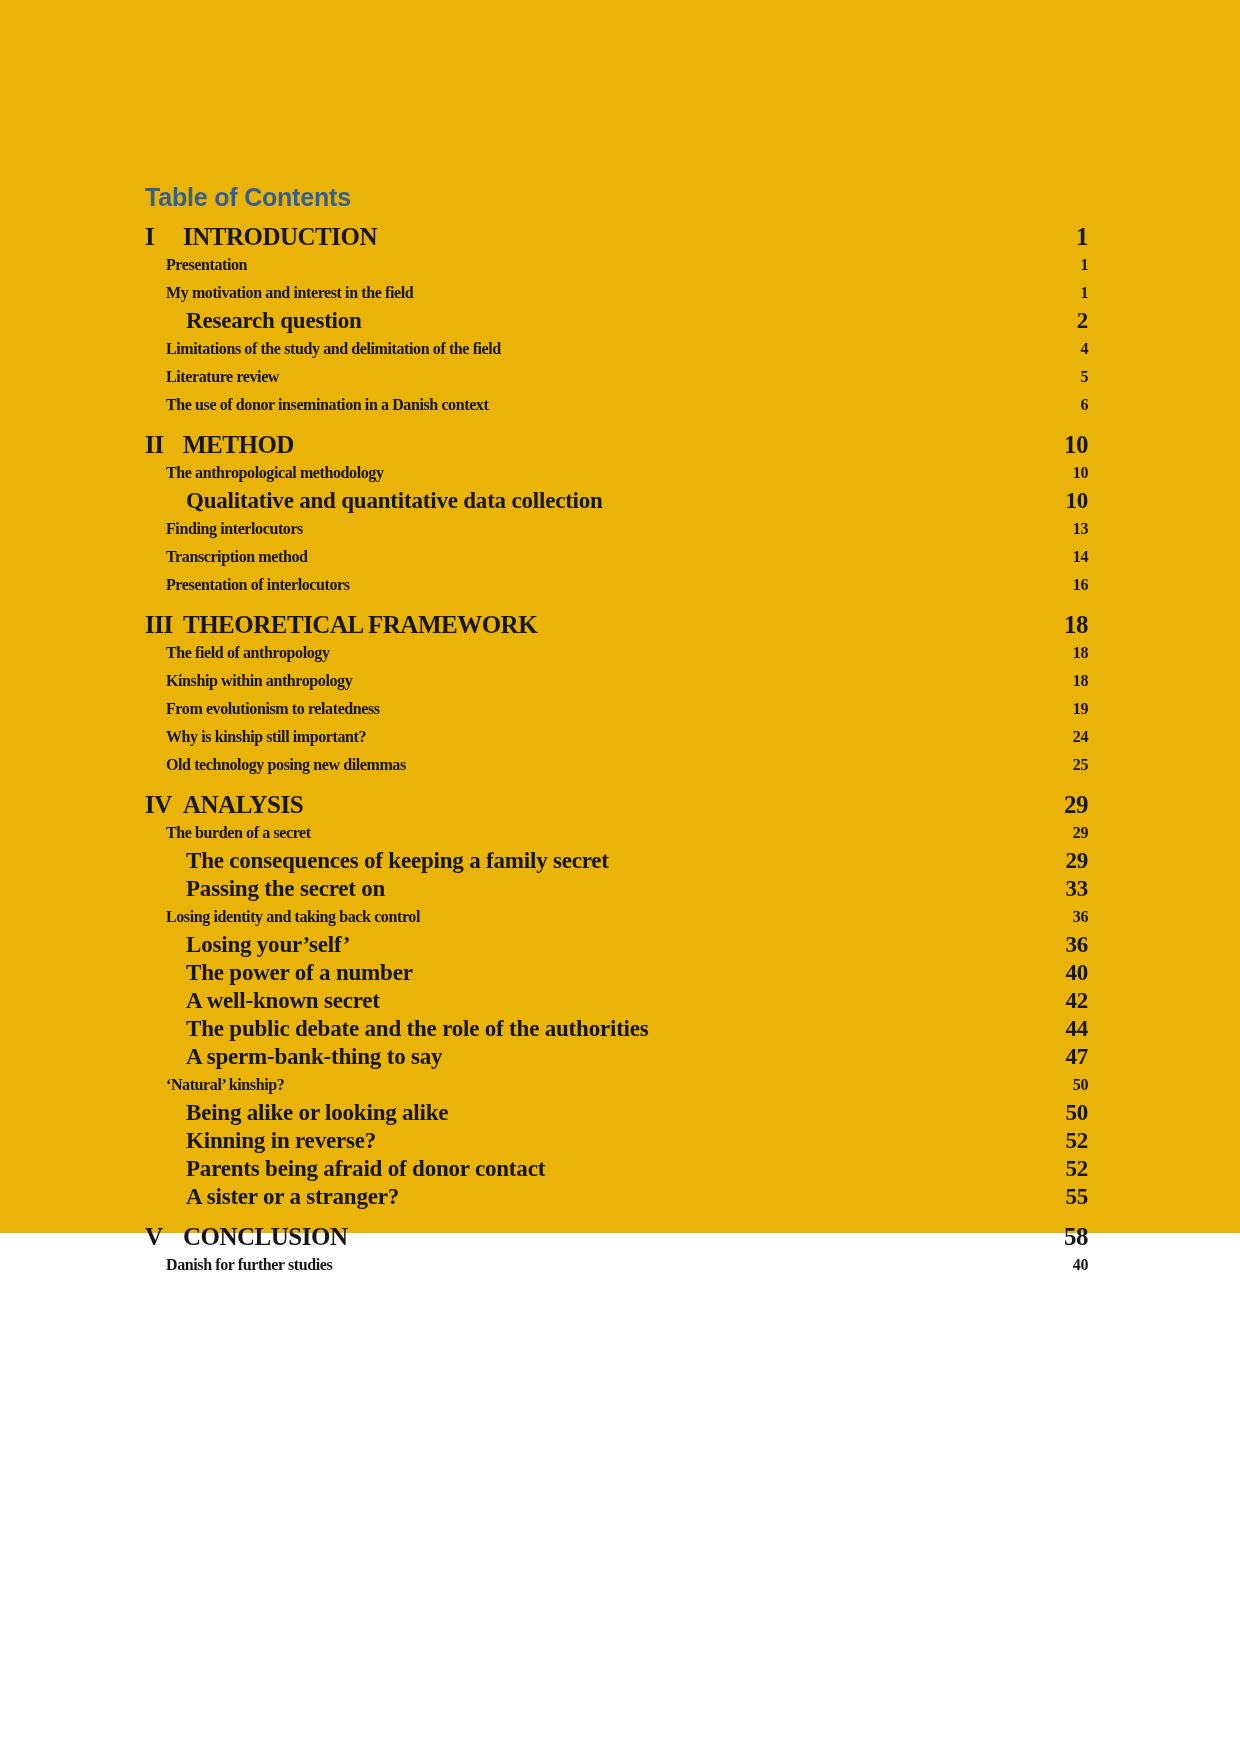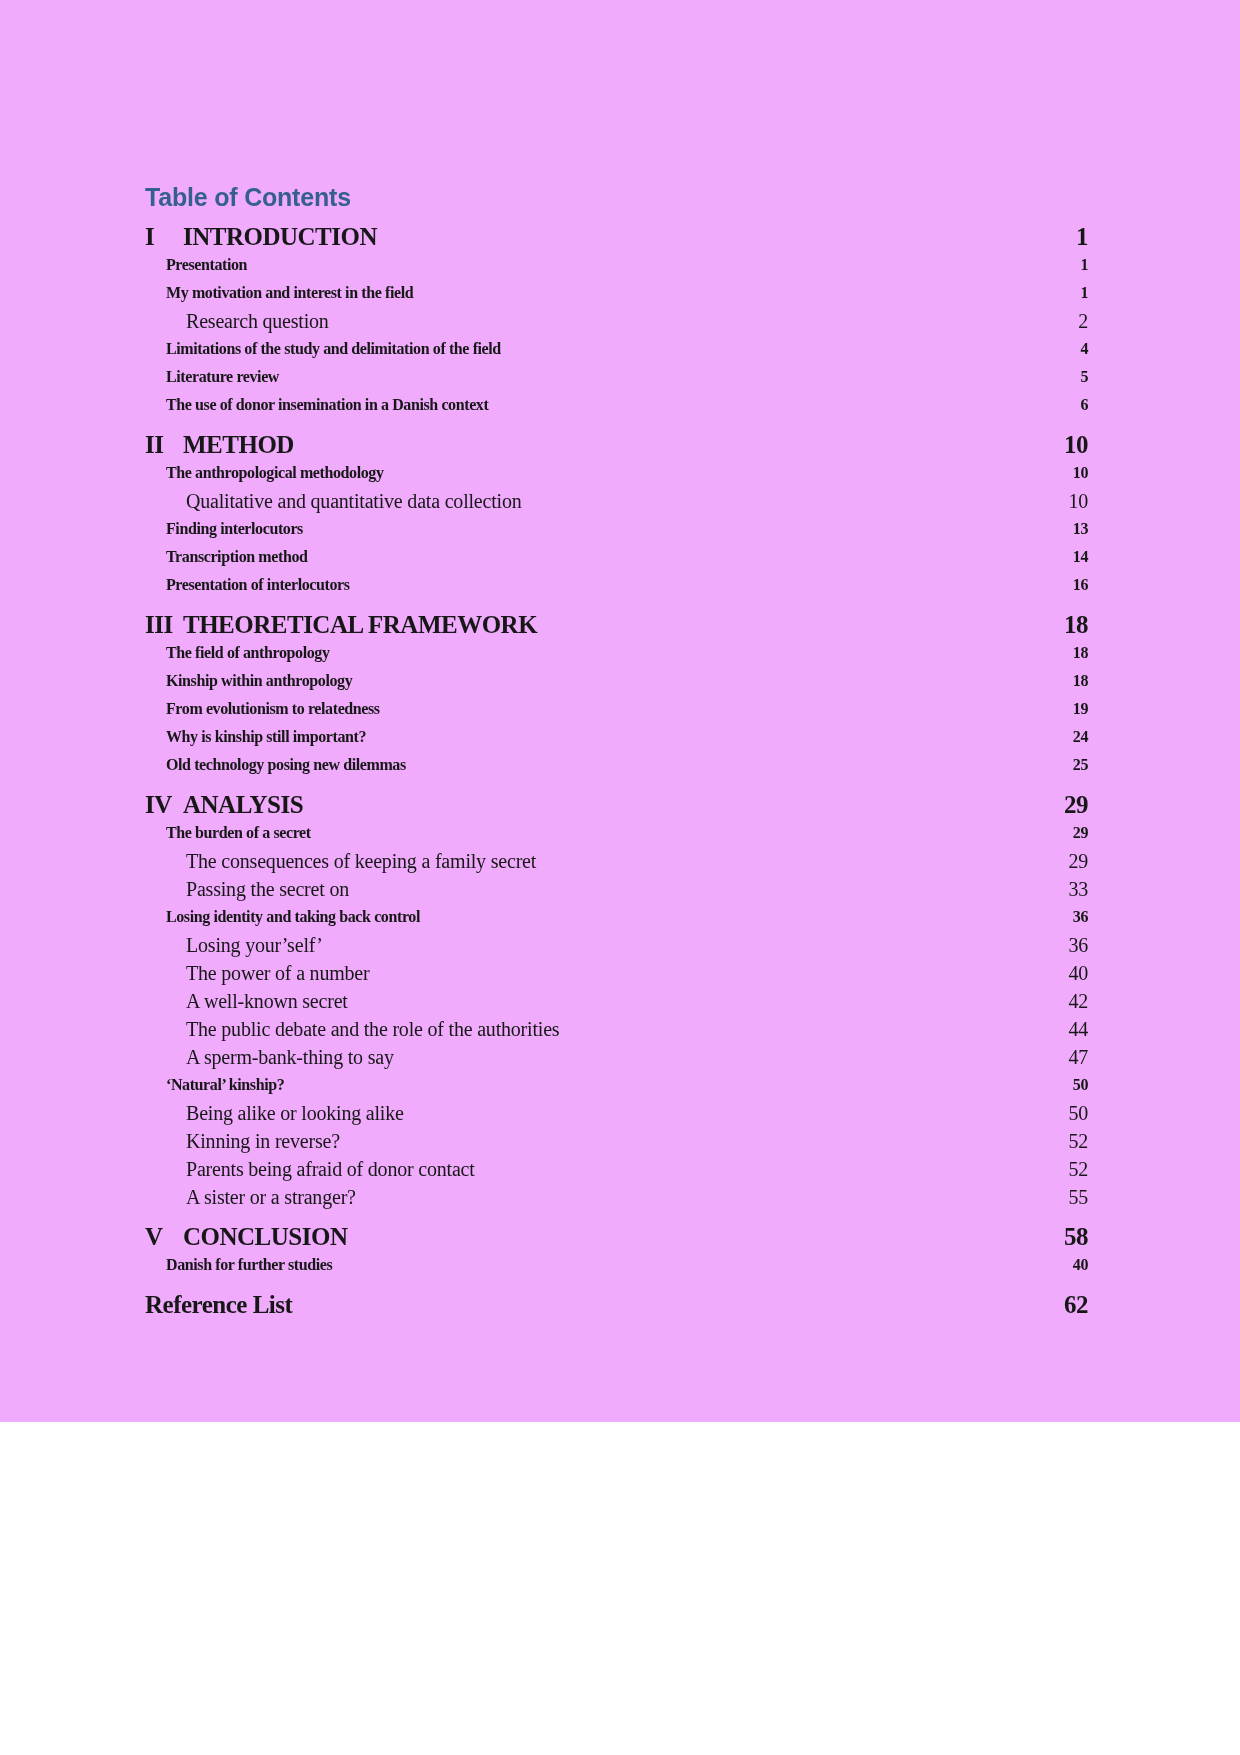--- a/index.html
+++ b/index.html
@@ -10,24 +10,24 @@
   body {
     width: 1240px;
     height: 1755px;
     overflow: hidden;
     font-family: "Liberation Serif", serif;
     color: #171717;
   }
   .page {
     position: relative;
     width: 1240px;
-    height: 1422px;
+    height: 1233px;
     box-sizing: border-box;
     padding: 183px 152px 0 145px;
-    background: #f0abfc;
+    background: #eab308;
   }
   .doc-title {
     font-family: "Liberation Sans", sans-serif;
     font-weight: 700;
     font-size: 25px;
     line-height: 28px;
     margin: 0 0 7px 0;
     letter-spacing: -0.2px;
   }
   .toc-row {
@@ -52,22 +52,22 @@
   
   .lvl1 {
     padding-left: 21px;
     font-size: 16px;
     font-weight: 700;
     letter-spacing: -0.4px;
   }
   
   .lvl2 {
     padding-left: 41px;
-    font-size: 20px;
-    font-weight: 400;
+    font-size: 23px;
+    font-weight: 700;
     letter-spacing: -0.2px;
   }
   .pg { text-align: right; }
 </style>
 </head>
 <body>
 
 <div class="page">
   <h1 class="doc-title" style="color: rgb(54, 95, 145);">Table of Contents</h1>
   <nav id="toc">
@@ -249,19 +249,14 @@
         <span class="numeral">V</span>
         <span class="label">CONCLUSION</span>
         <span class="spacer"></span>
         <span class="pg">58</span>
       </div>
       <div class="toc-row lvl1">
         <span class="label">Danish for further studies</span>
         <span class="spacer"></span>
         <span class="pg">40</span>
       </div>
-      <div class="toc-row lvl0">
-        <span class="label">Reference List</span>
-        <span class="spacer"></span>
-        <span class="pg">62</span>
-      </div>
     </nav>
 </div>
 
 </body></html>

